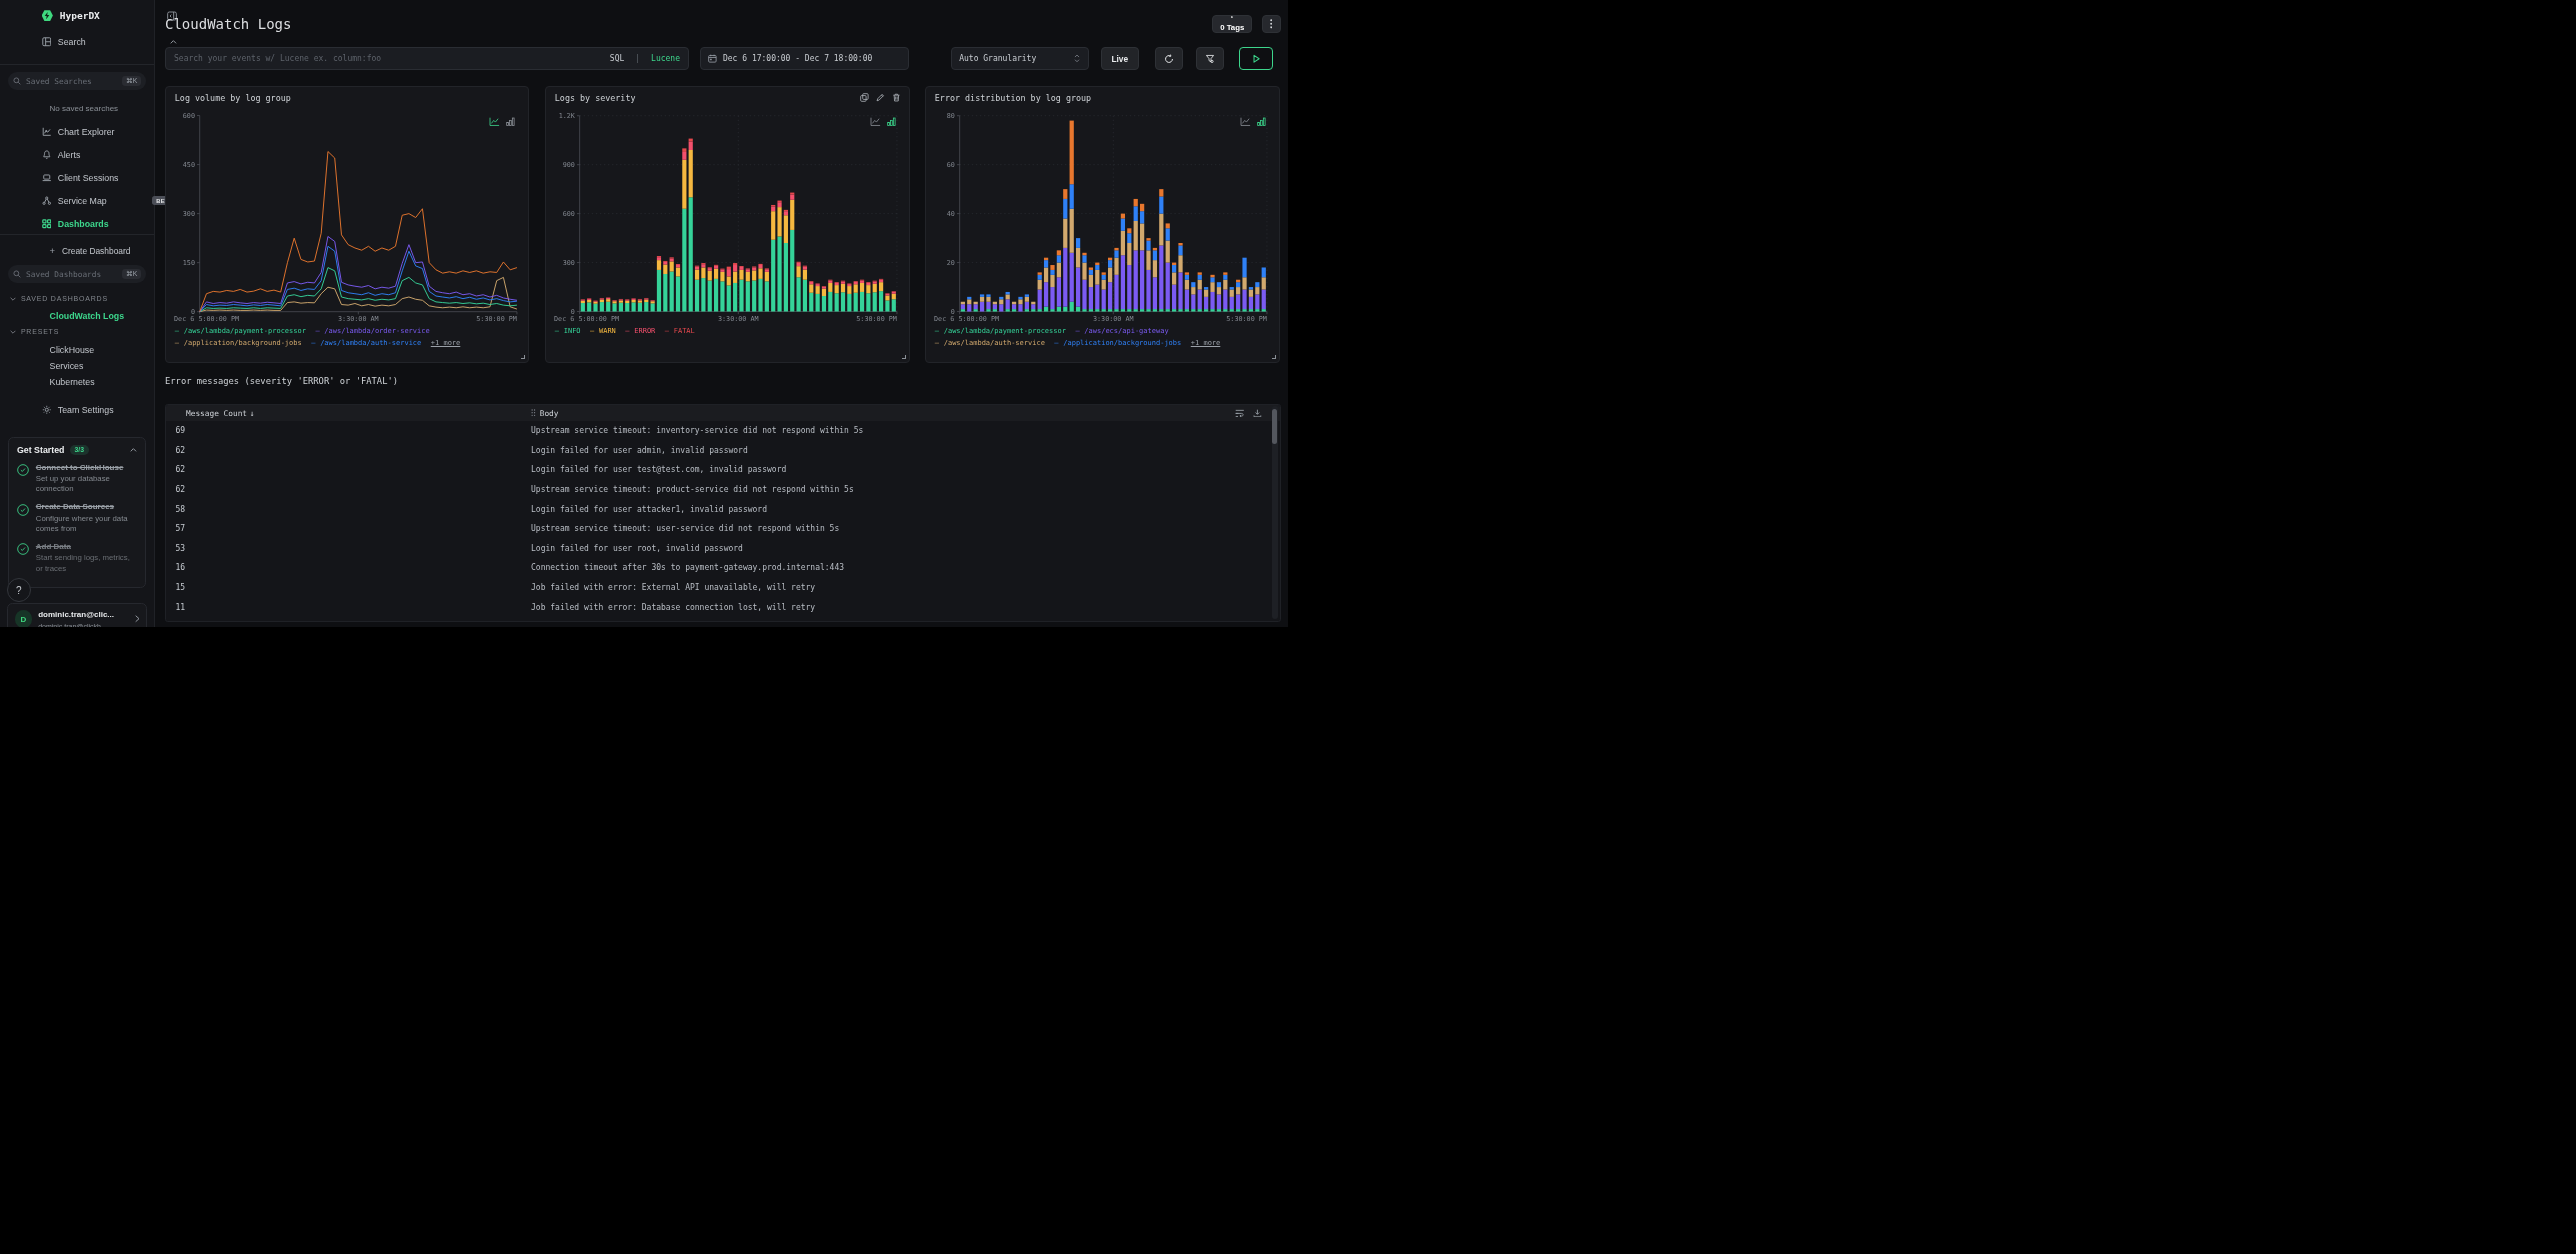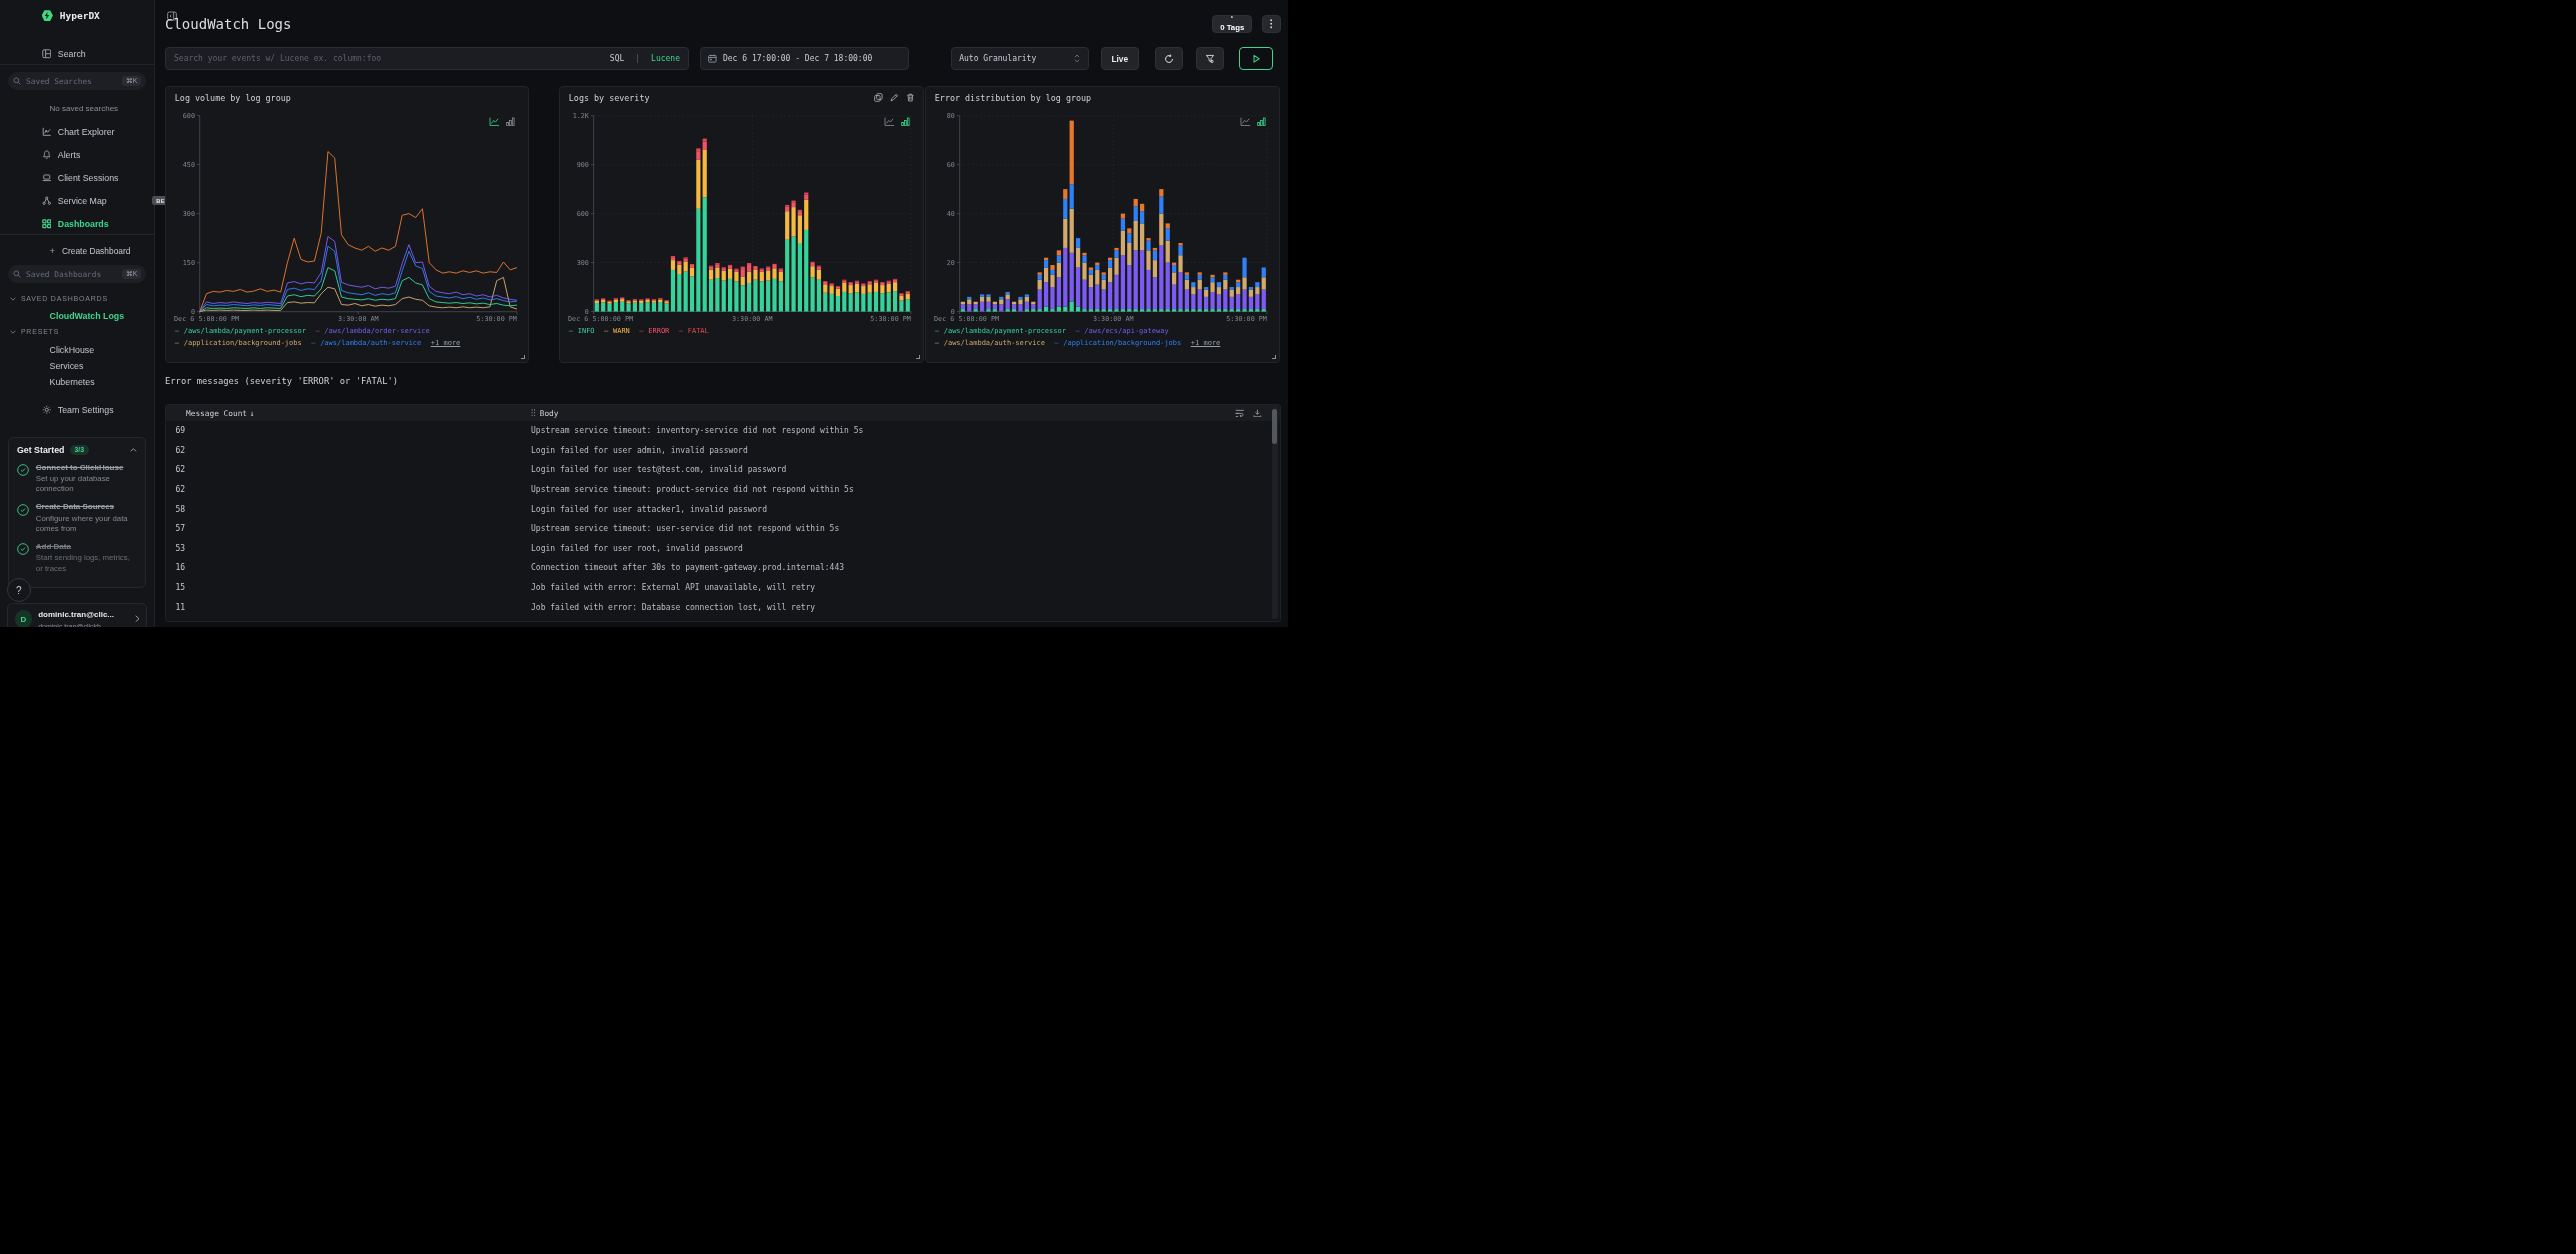--- a/index.html
+++ b/index.html
@@ -102,21 +102,21 @@
       <span class="spacer"></span>
       <span class="icn">
         <svg width="10" height="10" viewBox="0 0 15 15" fill="none" stroke="#9aa0a8" stroke-width="1.3">
             <rect x="1" y="1.5" width="13" height="12" rx="2.5"></rect>
             <line x1="10" y1="1.5" x2="10" y2="13.5"></line>
             <path d="M6.5 5.5 L4.5 7.5 L6.5 9.5"></path>
           </svg>
       </span>
     </div>
 
-    <div class="srow" style="top:45px">
+    <div class="srow" style="top:33px">
       <span class="icn">
         <svg width="9.5" height="9.5" viewBox="0 0 12 12" fill="none" stroke="currentColor" stroke-width="1.2">
             <rect x="1" y="1" width="10" height="10" rx="1.5"></rect>
             <line x1="4.6" y1="1" x2="4.6" y2="11"></line>
             <line x1="4.6" y1="6" x2="11" y2="6"></line>
           </svg>
       </span>
       <span class="lbl">Search</span>
       <span class="spacer"></span>
       <span class="icn">
@@ -433,21 +433,21 @@
             </svg>
         </span>
       </div>
       <div class="legend">
           <div><span class="li"><span class="dash" style="color:#35d399">—</span><span style="color:#35d399">/aws/lambda/payment-processor</span></span><span class="li"><span class="dash" style="color:#7b5bf2">—</span><span style="color:#7b5bf2">/aws/lambda/order-service</span></span></div>
           <div><span class="li"><span class="dash" style="color:#d2a96e">—</span><span style="color:#d2a96e">/application/background-jobs</span></span><span class="li"><span class="dash" style="color:#2f81f7">—</span><span style="color:#2f81f7">/aws/lambda/auth-service</span></span><span class="more">+1 more</span></div>
         </div>
       <div class="rsz"></div>
     </div>
 
-    <div class="chart-card" style="left:404px;width:365px">
+    <div class="chart-card" style="left:390px;width:365px">
       <div class="panel-title">Logs by severity</div>
       <div class="cardacts">
         <span>
             <svg width="8.8" height="8.8" viewBox="0 0 13 13" fill="none" stroke="currentColor" stroke-width="1.2">
               <rect x="4" y="1" width="8" height="8.5" rx="1.5"></rect>
               <rect x="1" y="3.8" width="8" height="8.5" rx="1.5"></rect>
             </svg>
           </span>
         <span>
             <svg width="8.8" height="8.8" viewBox="0 0 13 13" fill="none" stroke="currentColor" stroke-width="1.2">

